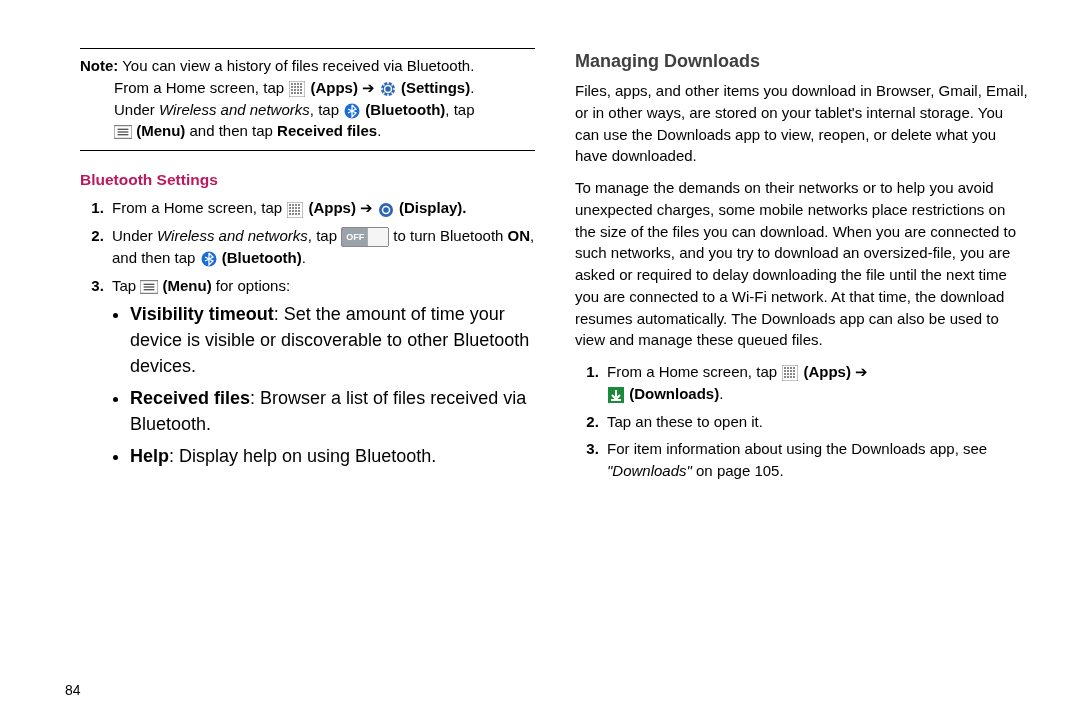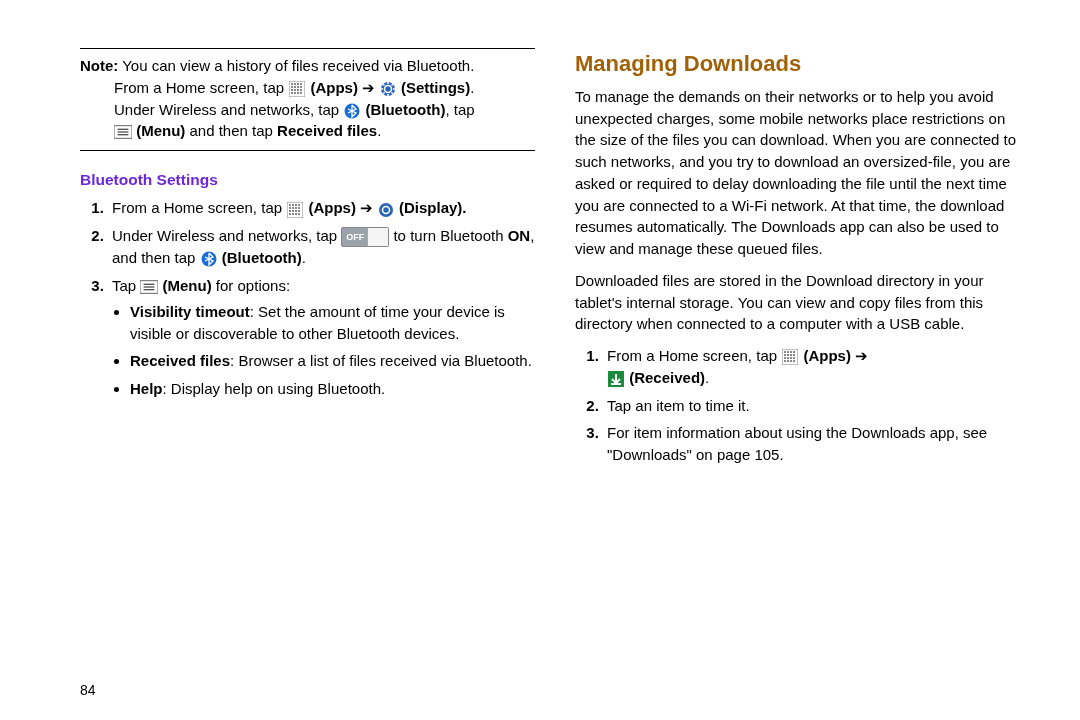--- a/index.html
+++ b/index.html
@@ -27,68 +27,68 @@
     border-bottom: 1px solid #000;
     padding: 6px 0 8px 0;
     margin-bottom: 18px;
   }
   .note-box .indent {
     display: block;
     margin-left: 34px;
     text-indent: -0px;
   }
   .subhead-blue {
-    color: #6d28d9;
+    color: #be185d;
     font-weight: bold;
     font-size: 15.5px;
     margin: 14px 0 6px 0;
   }
   .section-head {
-    color: #a16207;
+    color: #404040;
     font-weight: 800;
-    font-size: 22px;
+    font-size: 18px;
     margin: 0 0 6px 0;
   }
   ol.numlist {
     margin: 0;
     padding-left: 28px;
   }
   ol.numlist > li {
     margin-bottom: 6px;
     padding-left: 4px;
   }
   ol.numlist > li::marker {
     font-weight: bold;
   }
   ul.bullets {
     list-style-type: disc;
     margin: 4px 0 0 0;
     padding-left: 18px;
-    font-size: 15px;
+    font-size: 18px;
   }
   ul.bullets > li {
     margin-bottom: 6px;
   }
   .para {
     margin: 0 0 10px 0;
   }
   .b { font-weight: bold; }
-  .i { }
+  .i { font-style: italic; }
   .icon {
     display: inline-flex;
     vertical-align: middle;
     width: 18px;
     height: 18px;
     align-items: center;
     justify-content: center;
   }
   .icon svg { display: block; }
   .page-num {
     position: absolute;
-    left: 80px;
+    left: 65px;
     bottom: 22px;
     font-size: 14px;
   }
   .off-toggle {
     display: inline-block;
     vertical-align: middle;
     width: 46px;
     height: 18px;
     border: 1px solid #888;
     border-radius: 2px;
@@ -263,22 +263,22 @@
           <li><span class="b">Visibility timeout</span><span>: Set the amount of time your device is visible or discoverable to other Bluetooth devices.</span></li>
           <li><span class="b">Received files</span><span>: Browser a list of files received via Bluetooth.</span></li>
           <li><span class="b">Help</span><span>: Display help on using Bluetooth.</span></li>
         </ul>
       </li>
     </ol>
   </div>
 
   <div class="col">
     <div class="section-head">Managing Downloads</div>
+    <p class="para">Files, apps, and other items you download in Browser, Gmail, Email, or in other ways, are stored on your tablet's internal storage. You can use the Downloads app to view, reopen, or delete what you have downloaded.</p>
     <p class="para">To manage the demands on their networks or to help you avoid unexpected charges, some mobile networks place restrictions on the size of the files you can download. When you are connected to such networks, and you try to download an oversized-file, you are asked or required to delay downloading the file until the next time you are connected to a Wi-Fi network. At that time, the download resumes automatically. The Downloads app can also be used to view and manage these queued files.</p>
-    <p class="para">Downloaded files are stored in the Download directory in your tablet's internal storage. You can view and copy files from this directory when connected to a computer with a USB cable.</p>
     <ol class="numlist">
       <li>
         <span>From a Home screen, tap </span>
         <span class="icon">
           <svg width="16" height="16" viewBox="0 0 16 16">
               <rect x="0" y="0" width="16" height="16" fill="#fff" stroke="#888"></rect>
               <g fill="#888">
                 <rect x="2" y="2" width="2" height="2"></rect>
                 <rect x="5" y="2" width="2" height="2"></rect>
                 <rect x="8" y="2" width="2" height="2"></rect>
@@ -300,23 +300,23 @@
         </span>
         <span class="b">(Apps)</span>
         <span> ➔</span><br>
         <span class="icon">
           <svg width="16" height="16" viewBox="0 0 16 16">
               <rect x="0" y="0" width="16" height="16" fill="#1b8a3a"></rect>
               <path d="M8 3 L8 10 M4 8 L8 12 L12 8" fill="none" stroke="#fff" stroke-width="2"></path>
               <line x1="3" y1="13" x2="13" y2="13" stroke="#fff" stroke-width="2"></line>
             </svg>
         </span>
-        <span class="b">(Received)</span><span>.</span>
-      </li>
-      <li>Tap an item to time it.</li>
+        <span class="b">(Downloads)</span><span>.</span>
+      </li>
+      <li>Tap an these to open it.</li>
       <li>
         <span>For item information about using the Downloads app, see </span><span class="i">"Downloads"</span><span> on page 105.</span>
       </li>
     </ol>
   </div>
 </div>
 
 <div class="page-num">84</div>
 
 </body></html>

